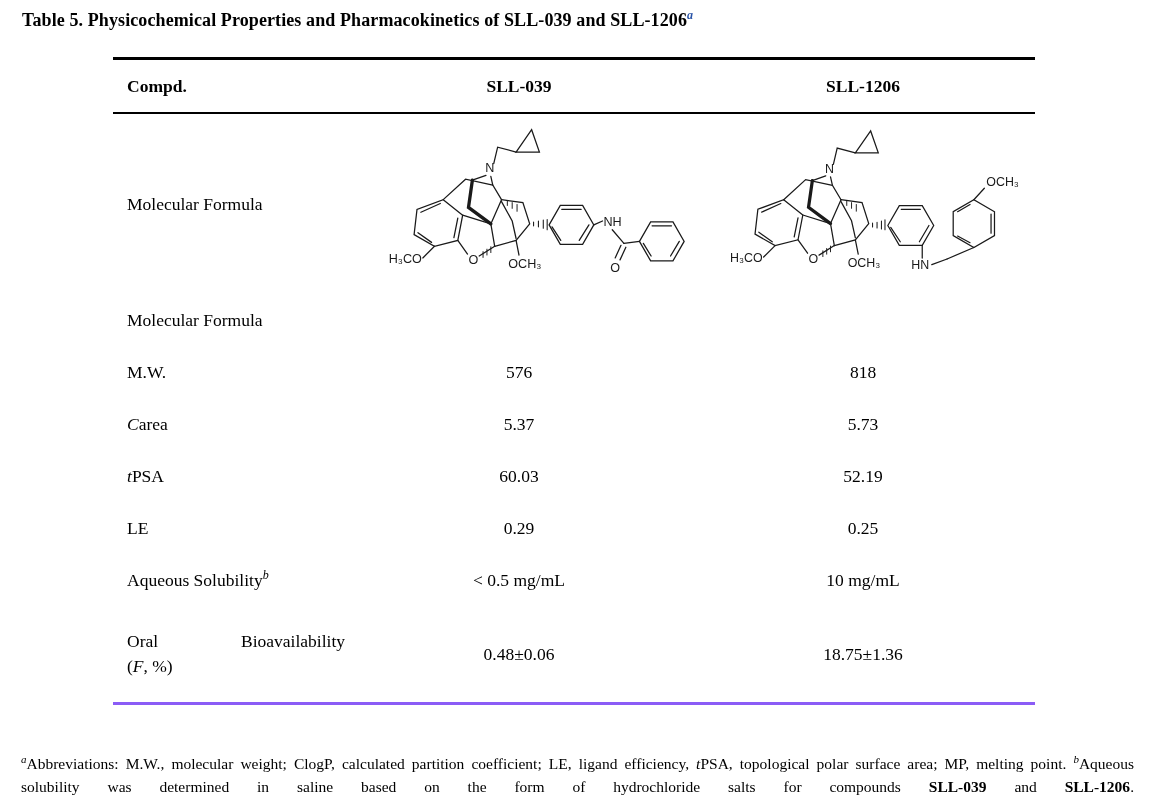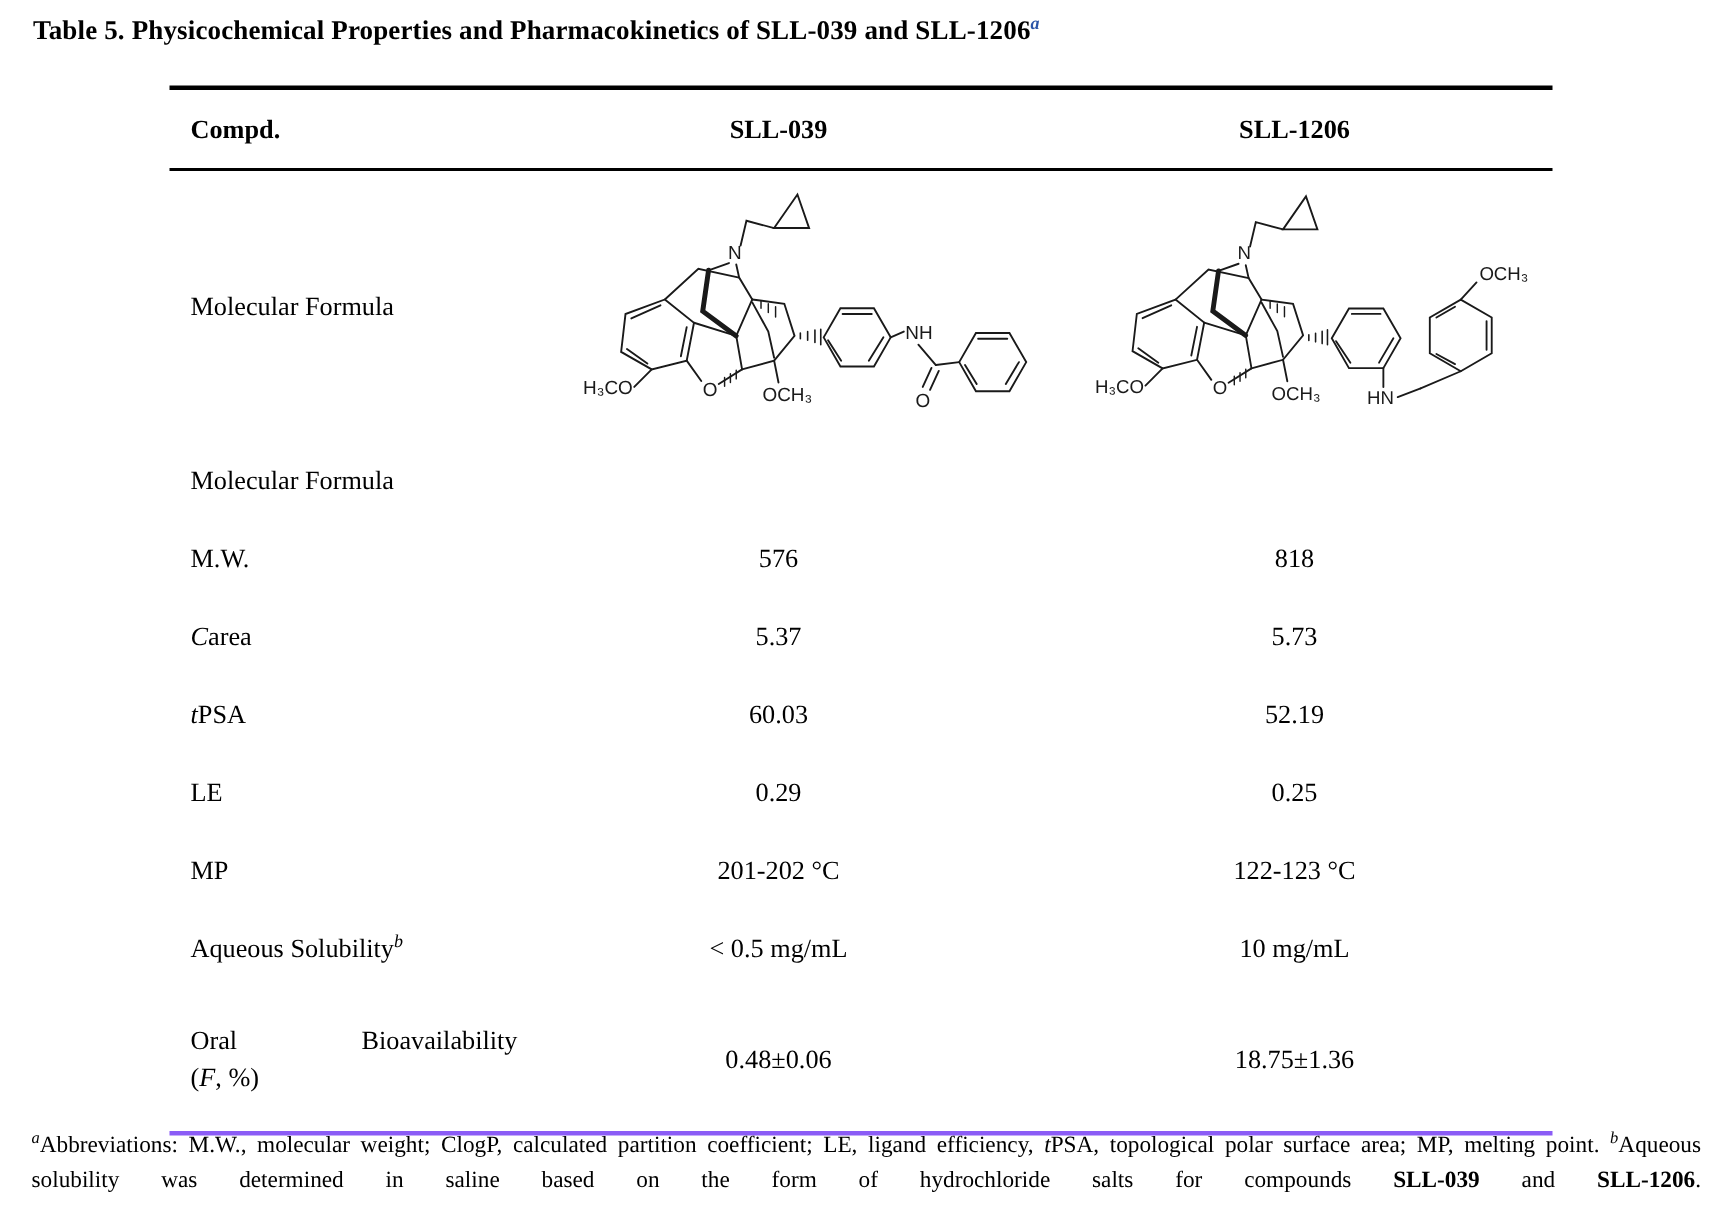--- a/index.html
+++ b/index.html
@@ -149,25 +149,20 @@
       <div class="c2">60.03</div>
       <div class="c3">52.19</div>
     </div>
 
     <div class="grid brow">
       <div class="c1"><span>LE</span></div>
       <div class="c2">0.29</div>
       <div class="c3">0.25</div>
     </div>
 
-    <div class="grid brow">
-      <div class="c1"><span>MP</span></div>
-      <div class="c2">201-202 °C</div>
-      <div class="c3">122-123 °C</div>
-    </div>
 
     <div class="grid brow">
       <div class="c1"><span>Aqueous Solubility</span><span class="supb">b</span></div>
       <div class="c2">&lt; 0.5 mg/mL</div>
       <div class="c3">10 mg/mL</div>
     </div>
 
     <div id="oralrow" class="grid">
       <div class="c1">
         <div class="oral-lines">

